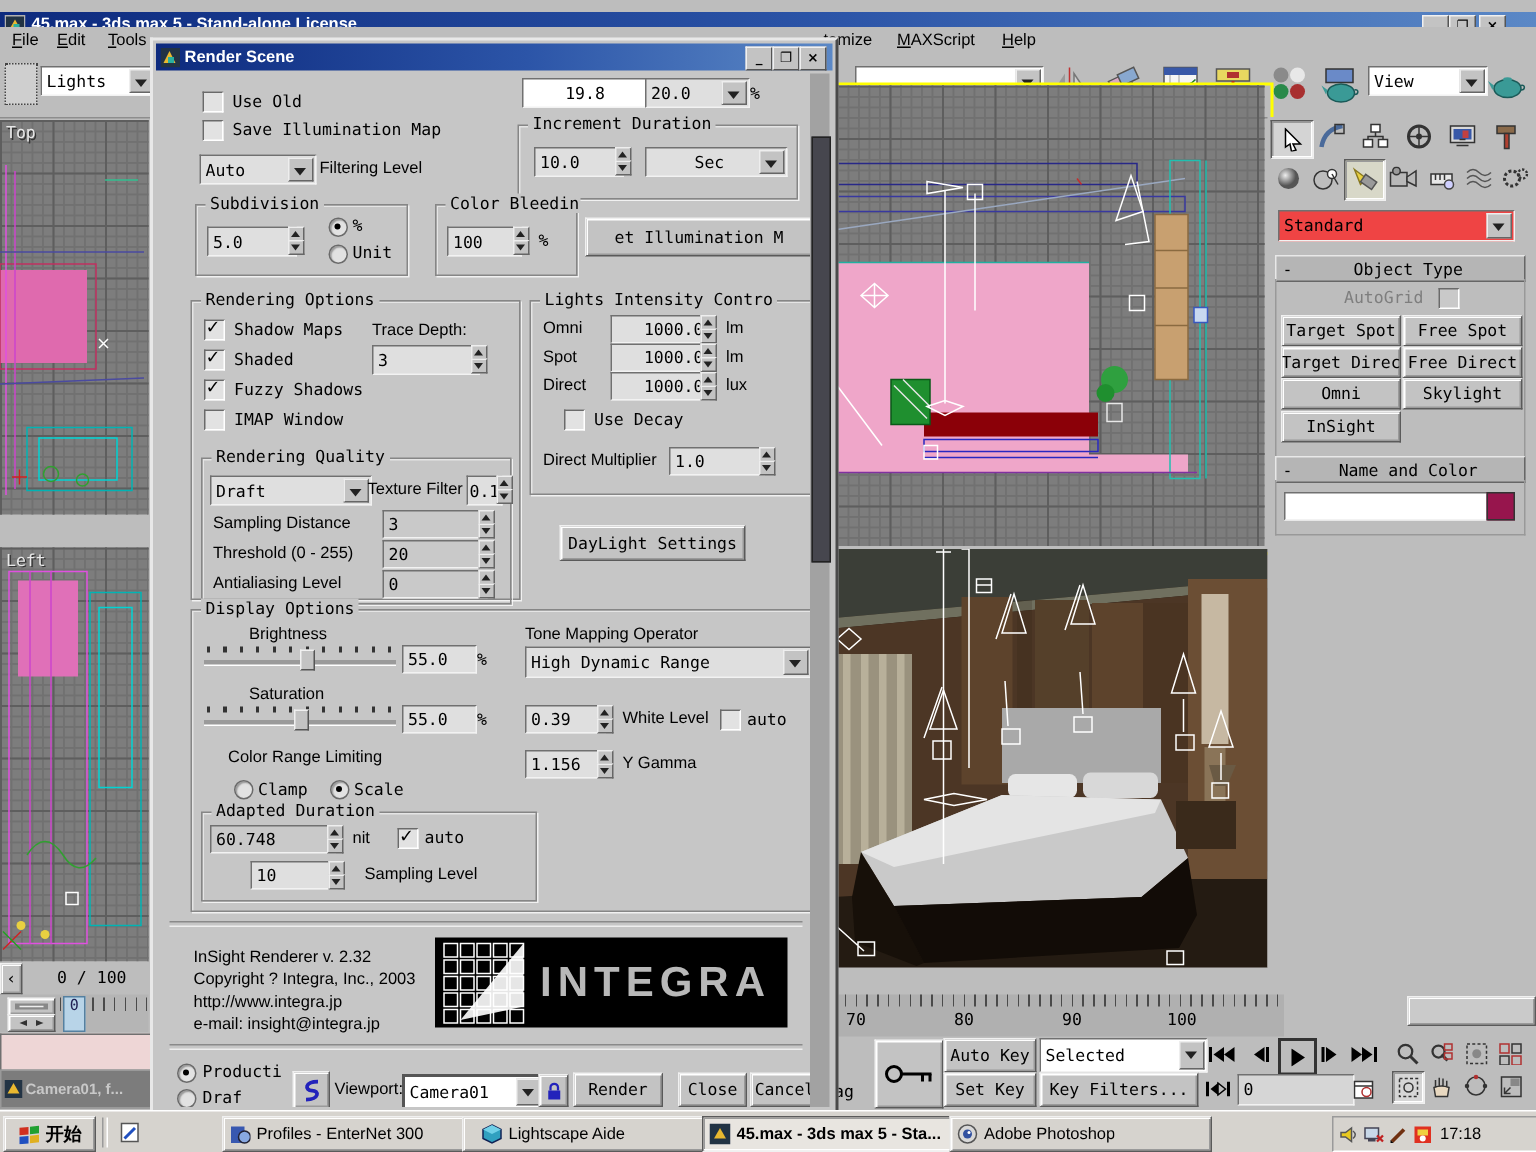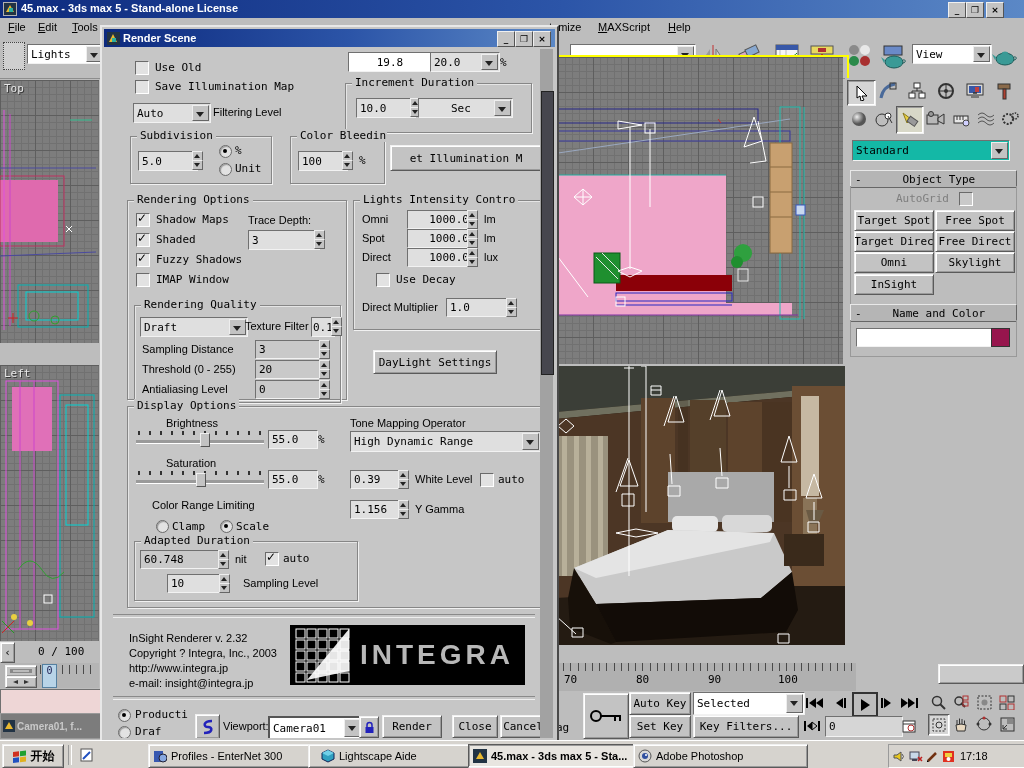--- a/index.html
+++ b/index.html
@@ -67,21 +67,21 @@
         display:flex;align-items:center;font-family:"DejaVu Sans Mono",monospace;font-size:11px;}
   .icon24{width:24px;height:22px;display:flex;align-items:center;justify-content:center;}
   .tb-btn{display:flex;align-items:center;justify-content:center;}
   .ruler-ticks{background-image:repeating-linear-gradient(90deg,#4a4a4a 0 1px,transparent 1px 7.2px);}
 </style>
 </head>
 <body>
 
 <div id="screen">
 
-  <div class="abs tbar" style="left:0;top:0;width:1024px;height:18px;">
+  <div class="abs tbar" style="left:0;top:8px;width:1024px;height:18px;">
     <svg class="abs" style="left:3px;top:2px" width="14" height="14">
       <rect width="14" height="14" fill="#b0b0b0"></rect>
         <rect x="1" y="1" width="12" height="12" fill="#234"></rect>
       <path d="M3 10 L7 3 L11 10 Z" fill="#e8b830"></path>
         <rect x="6" y="6" width="4" height="4" fill="#2ab0a0"></rect>
     </svg>
     <span class="ttl abs" style="left:21px;top:2px">45.max - 3ds max 5 - Stand-alone License</span>
     <div class="abs wbtn" style="left:948px;top:2px">_</div>
     <div class="abs wbtn" style="left:966px;top:2px">❐</div>
     <div class="abs wbtn" style="left:986px;top:2px">×</div>
@@ -400,21 +400,21 @@
           <path d="M1 4 q4 -4 8 0 t8 0 M1 8 q4 -4 8 0 t8 0 M1 12 q4 -4 8 0 t8 0" stroke="#555" fill="none"></path>
         </svg>
     </div>
     <div class="abs icon24" style="left:153px;top:30px;">
       <svg width="18" height="16">
           <circle cx="7" cy="8" r="5" fill="none" stroke="#333" stroke-width="2" stroke-dasharray="2 1.5"></circle>
           <circle cx="14" cy="5" r="3" fill="none" stroke="#333" stroke-width="1.6" stroke-dasharray="1.5 1.2"></circle>
         </svg>
     </div>
 
-    <div class="abs combo" style="left:7px;top:62px;width:150px;height:19px;background:#14b8a6;">
+    <div class="abs combo" style="left:7px;top:62px;width:150px;height:19px;background:#ef4444;">
       <span>Standard</span>
         <span class="arw"></span>
     </div>
 
     <div class="abs rollhead" style="left:5px;top:92px;width:165px;height:16px;">
       <span style="margin-left:4px;">-</span>
       <span style="flex:1;text-align:center;">Object Type</span>
     </div>
     <div class="abs" style="left:5px;top:108px;width:165px;height:132px;border:1px solid #999;border-top:none;">
       <span class="abs ml dis" style="left:45px;top:6px;">AutoGrid</span>
@@ -601,21 +601,21 @@
       <div class="cb" style="left:30px;top:32px;"></div>
       <span class="abs ml" style="left:50px;top:32px;">Save Illumination Map</span>
 
       <div class="abs grp" style="left:240px;top:35px;width:185px;height:48px;">
         <span class="lg">Increment Duration</span>
         <div class="abs fld" style="left:10px;top:14px;width:52px;height:18px;">10.0</div>
         <div class="abs spin" style="left:64px;top:14px;height:18px;">
             <i class="up"></i>
             <i class="dn"></i>
           </div>
-        <div class="abs combo" style="left:72px;top:14px;width:58px;height:18px;padding-left:32px;">
+        <div class="abs combo" style="left:84px;top:14px;width:58px;height:18px;padding-left:32px;">
           <span>Sec</span>
             <span class="arw"></span>
         </div>
       </div>
 
       <div class="abs combo" style="left:28px;top:55px;width:70px;height:18px;">
         <span>Auto</span>
           <span class="arw"></span>
       </div>
       <span class="abs sl" style="left:108px;top:58px;">Filtering Level</span>

